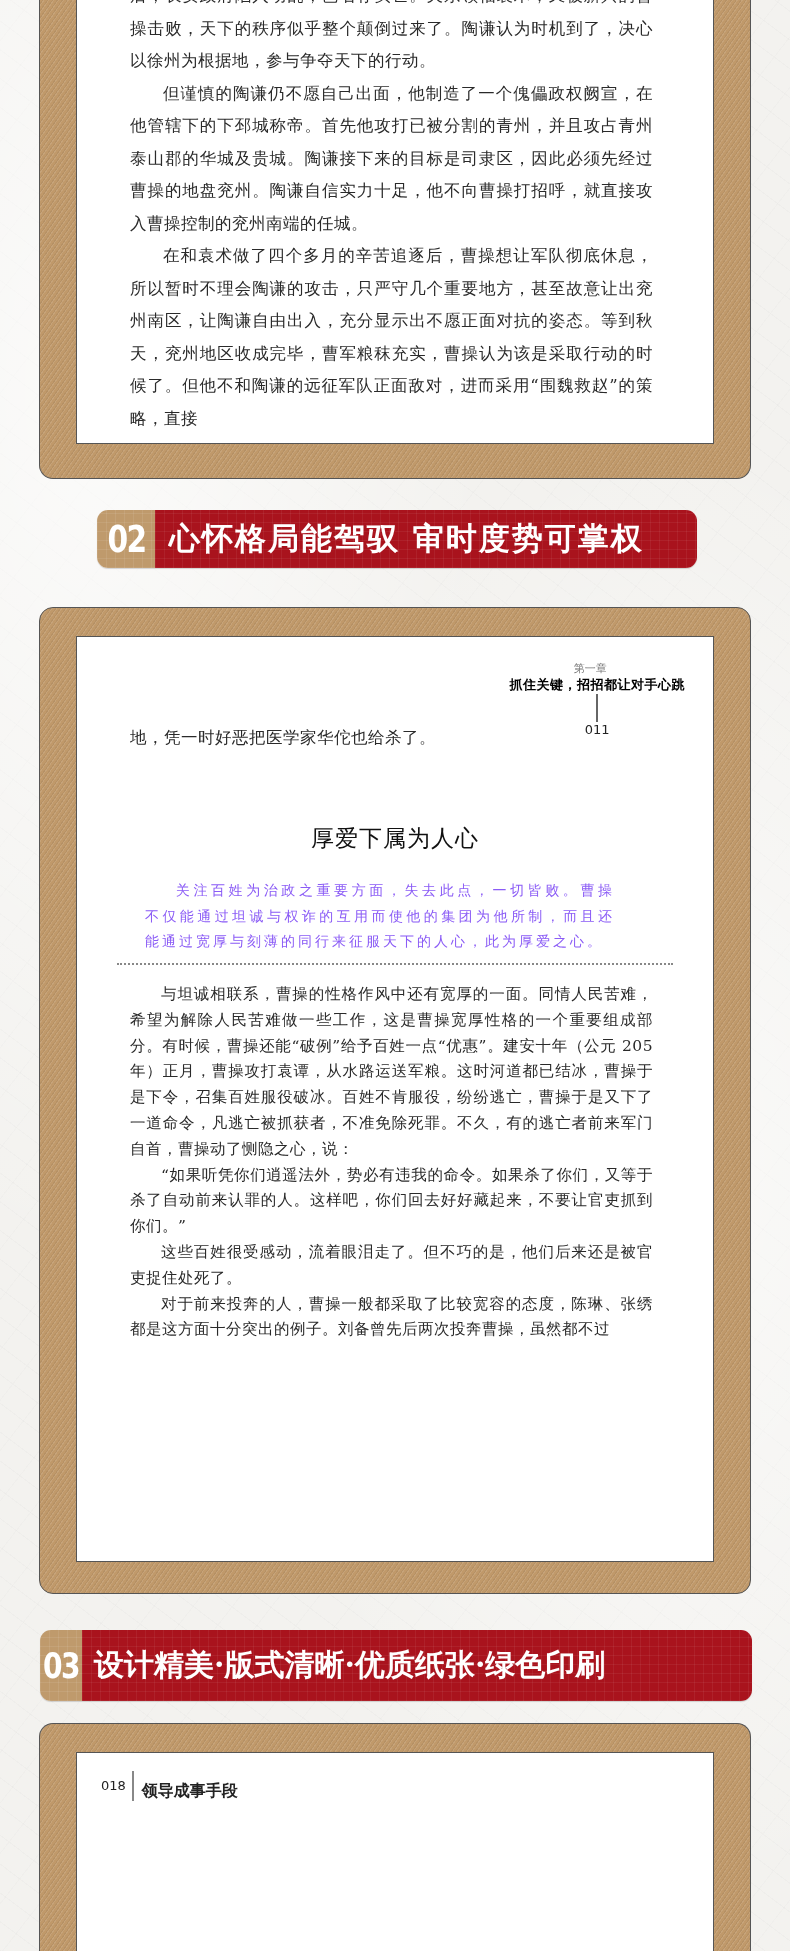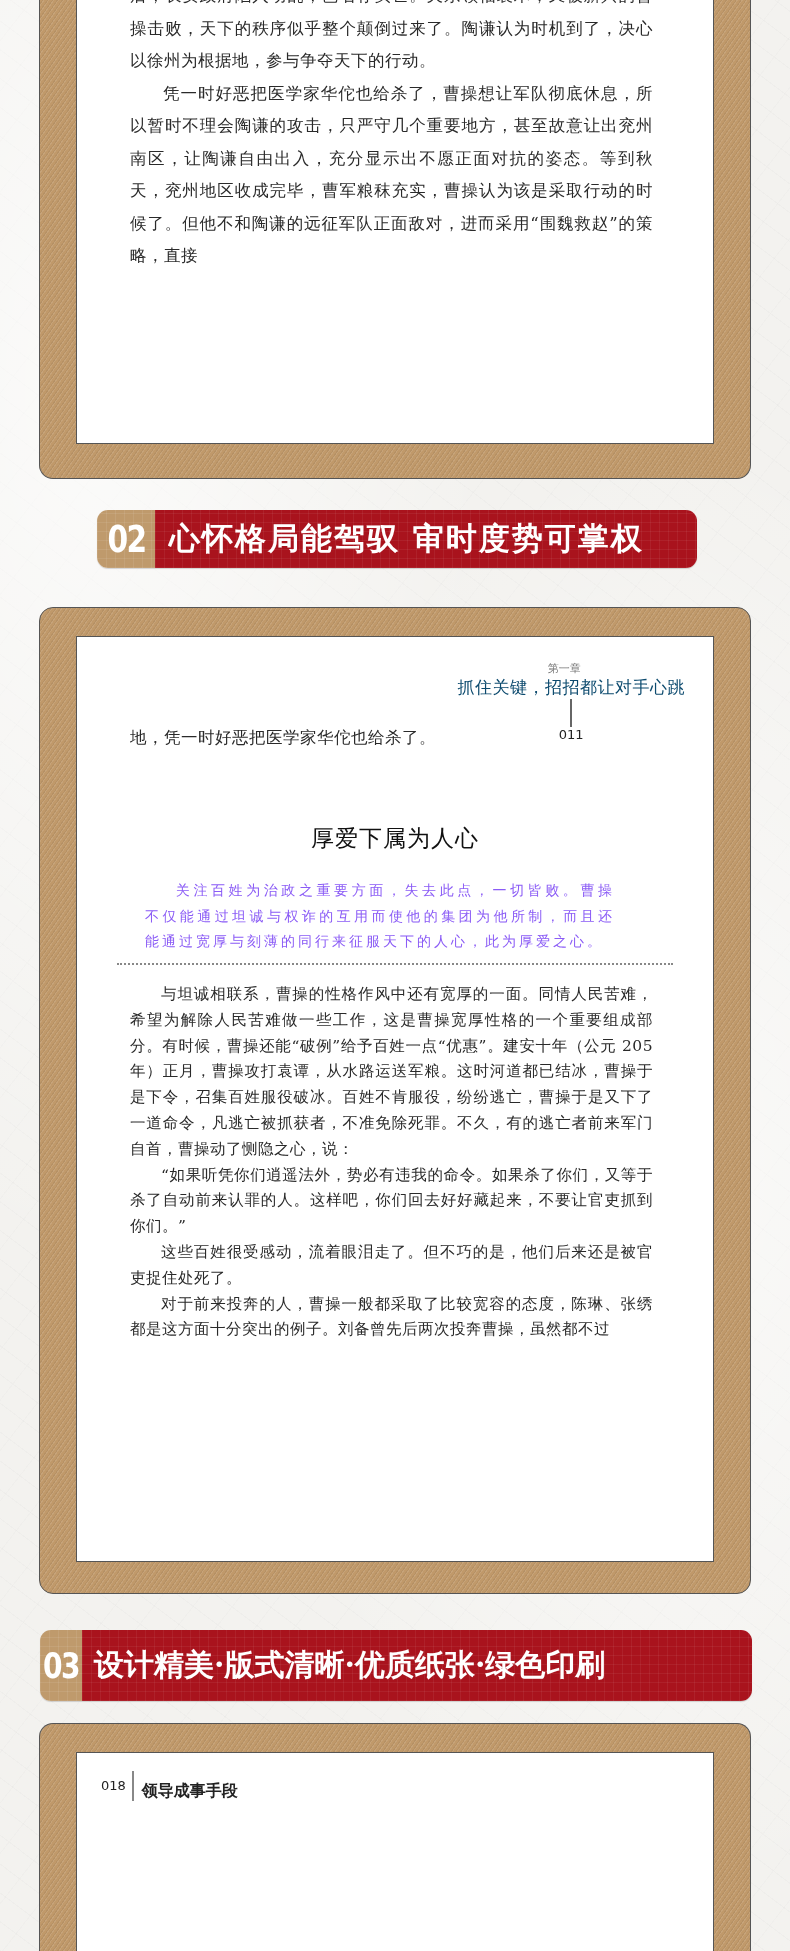--- a/index.html
+++ b/index.html
@@ -88,32 +88,33 @@
       white-space: nowrap;
     }
     .running-head {
       position: absolute;
       display: flex;
       align-items: center;
       font-family: "DejaVu Sans", "Liberation Sans", sans-serif;
       color: #222;
     }
     .running-head .chapter-label { font-size: 11px; color: #777; margin-right: 14px; }
-    .running-head .chapter-title { font-size: 17px; font-weight: normal; color: #0c4a6e; letter-spacing: 0.5px; }
+    .running-head .chapter-title { font-size: 13px; font-weight: bold; color: #000000; letter-spacing: 0.5px; }
     .running-head .divider { width: 2px; height: 28px; background: #666; margin: 0 8px; }
     .running-head .page-num { font-size: 13px; color: #222; }
   </style>
 </head>
 <body>
 
 <div class="frame" style="top:-30px; height:509px; border-top:none; border-radius:0 0 14px 14px;">
   <div class="page" style="top:0; height:474px; border-top:none;">
     <div class="body-text" style="top:10px;">
       <p>后，长安政府陷入动乱，已名存实亡。关东领袖袁术，又被新兴的曹操击败，天下的秩序似乎整个颠倒过来了。陶谦认为时机到了，决心以徐州为根据地，参与争夺天下的行动。</p>
-      <p class="indent">凭一时好恶把医学家华佗也给杀了，曹操想让军队彻底休息，所以暂时不理会陶谦的攻击，只严守几个重要地方，甚至故意让出兖州南区，让陶谦自由出入，充分显示出不愿正面对抗的姿态。等到秋天，兖州地区收成完毕，曹军粮秣充实，曹操认为该是采取行动的时候了。但他不和陶谦的远征军队正面敌对，进而采用“围魏救赵”的策略，直接</p>
+      <p class="indent">但谨慎的陶谦仍不愿自己出面，他制造了一个傀儡政权阙宣，在他管辖下的下邳城称帝。首先他攻打已被分割的青州，并且攻占青州泰山郡的华城及贵城。陶谦接下来的目标是司隶区，因此必须先经过曹操的地盘兖州。陶谦自信实力十足，他不向曹操打招呼，就直接攻入曹操控制的兖州南端的任城。</p>
+      <p class="indent">在和袁术做了四个多月的辛苦追逐后，曹操想让军队彻底休息，所以暂时不理会陶谦的攻击，只严守几个重要地方，甚至故意让出兖州南区，让陶谦自由出入，充分显示出不愿正面对抗的姿态。等到秋天，兖州地区收成完毕，曹军粮秣充实，曹操认为该是采取行动的时候了。但他不和陶谦的远征军队正面敌对，进而采用“围魏救赵”的策略，直接</p>
     </div>
   </div>
 </div>
 
 <div class="banner" style="top:510px; left:97px; width:600px;text-align:center;">
   <div class="num" style="width:58px;">
     <span>02</span>
   </div>
   <div class="title" style="font-size:31px; letter-spacing:2px;">心怀格局能驾驭 审时度势可掌权</div>
 </div>

